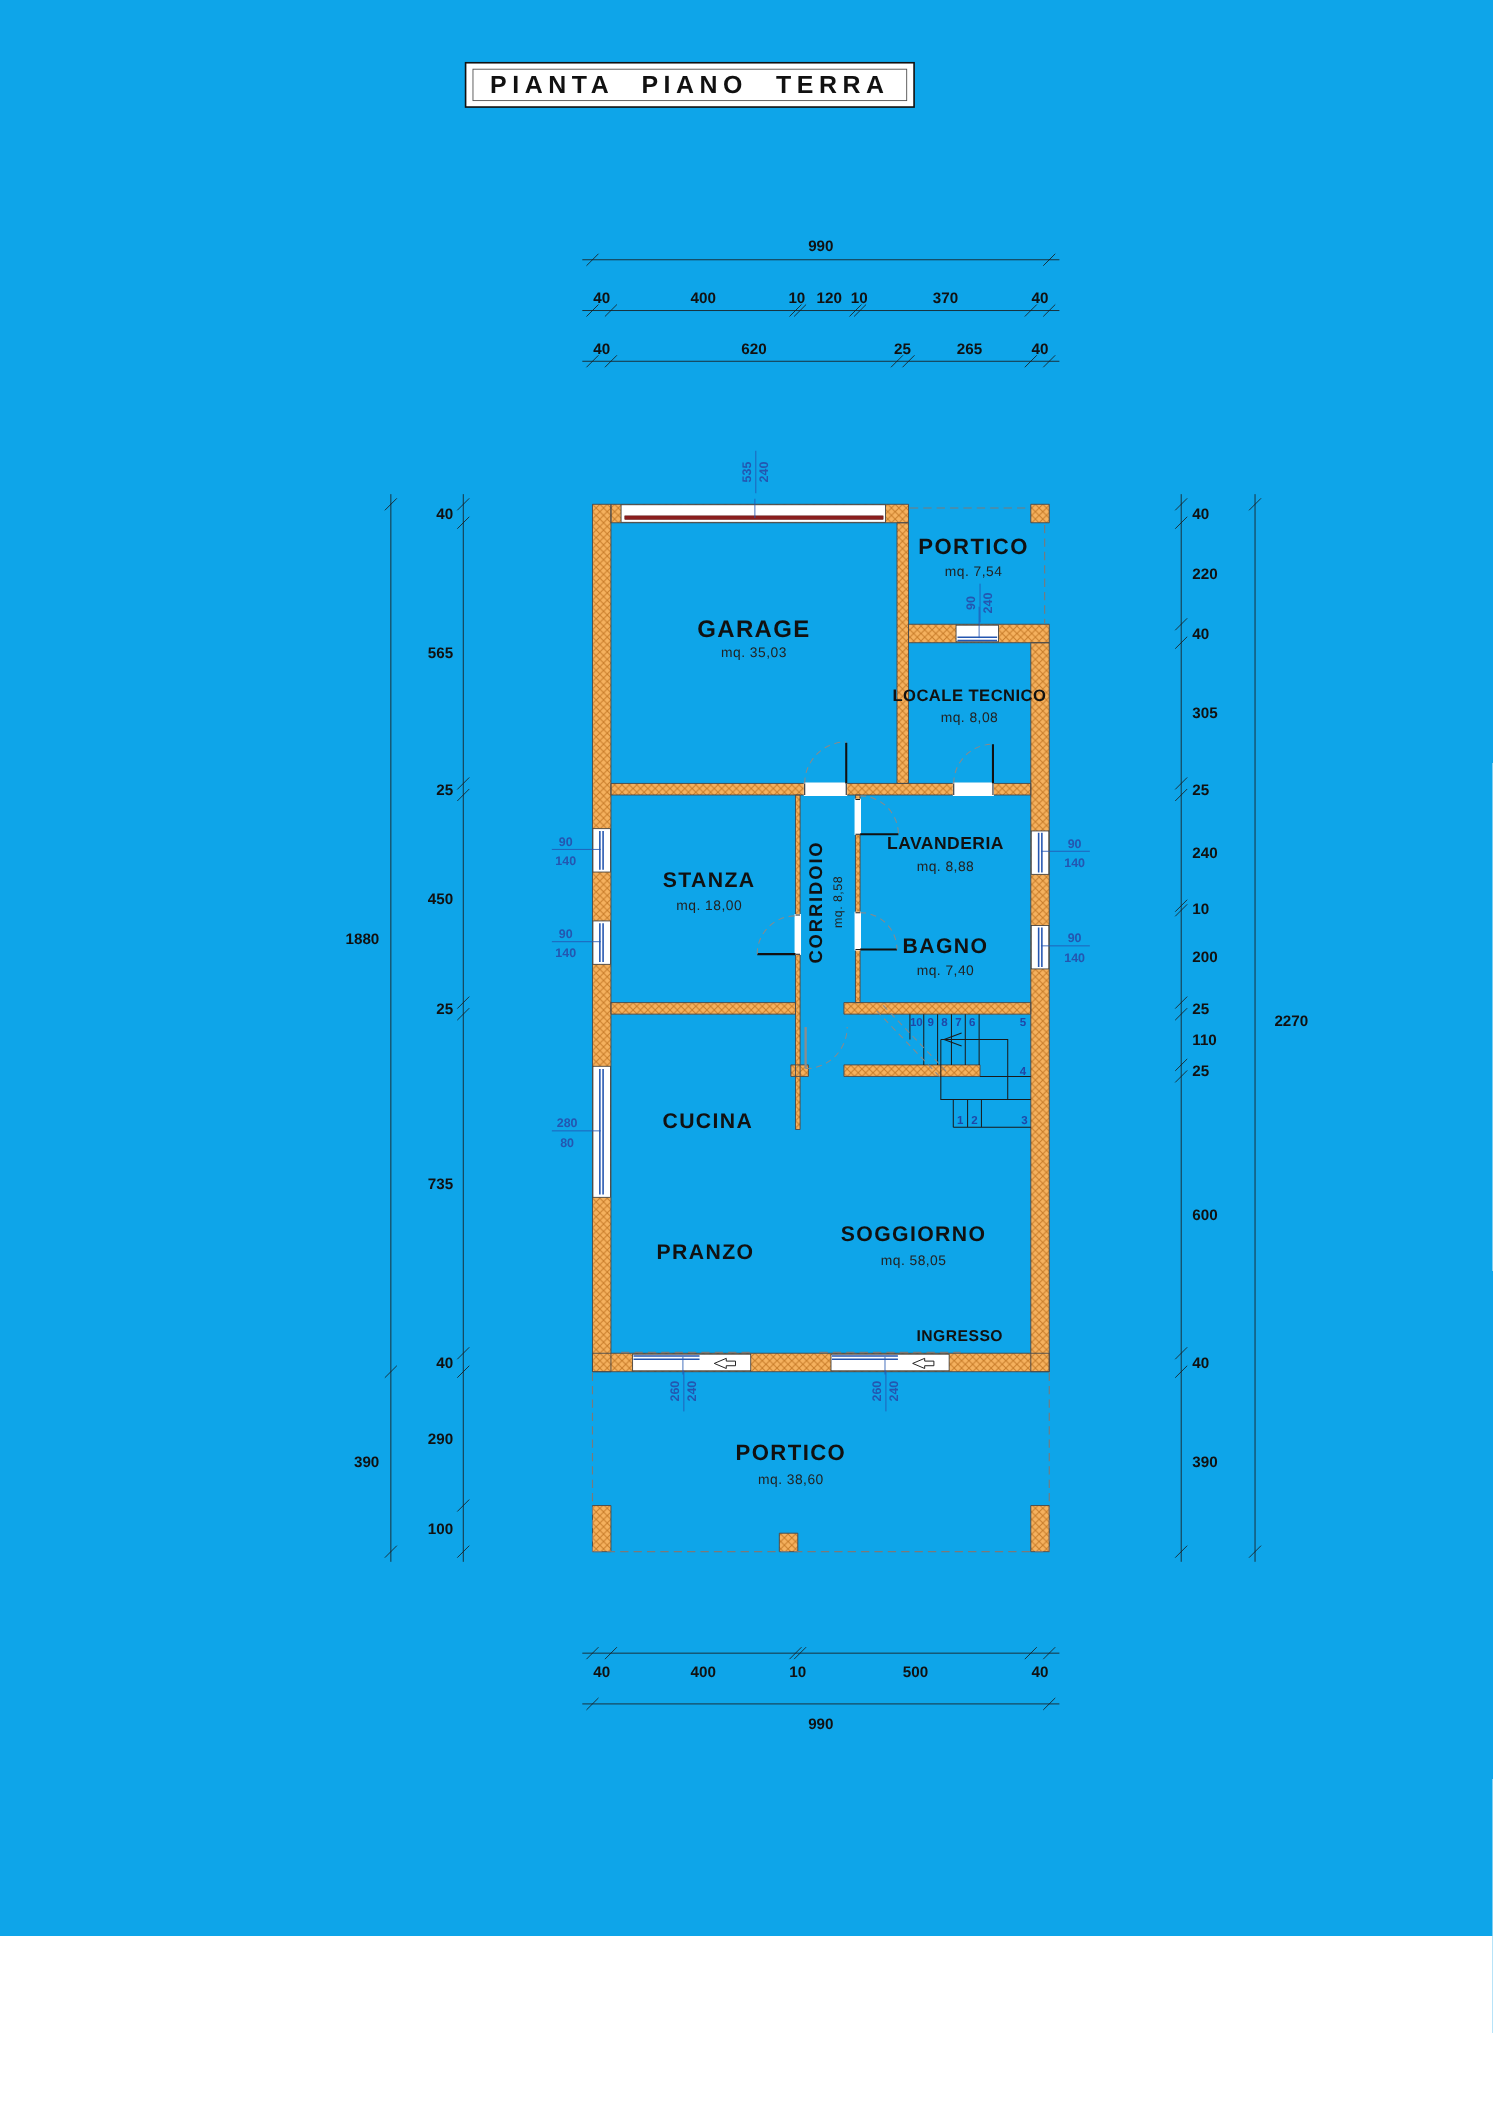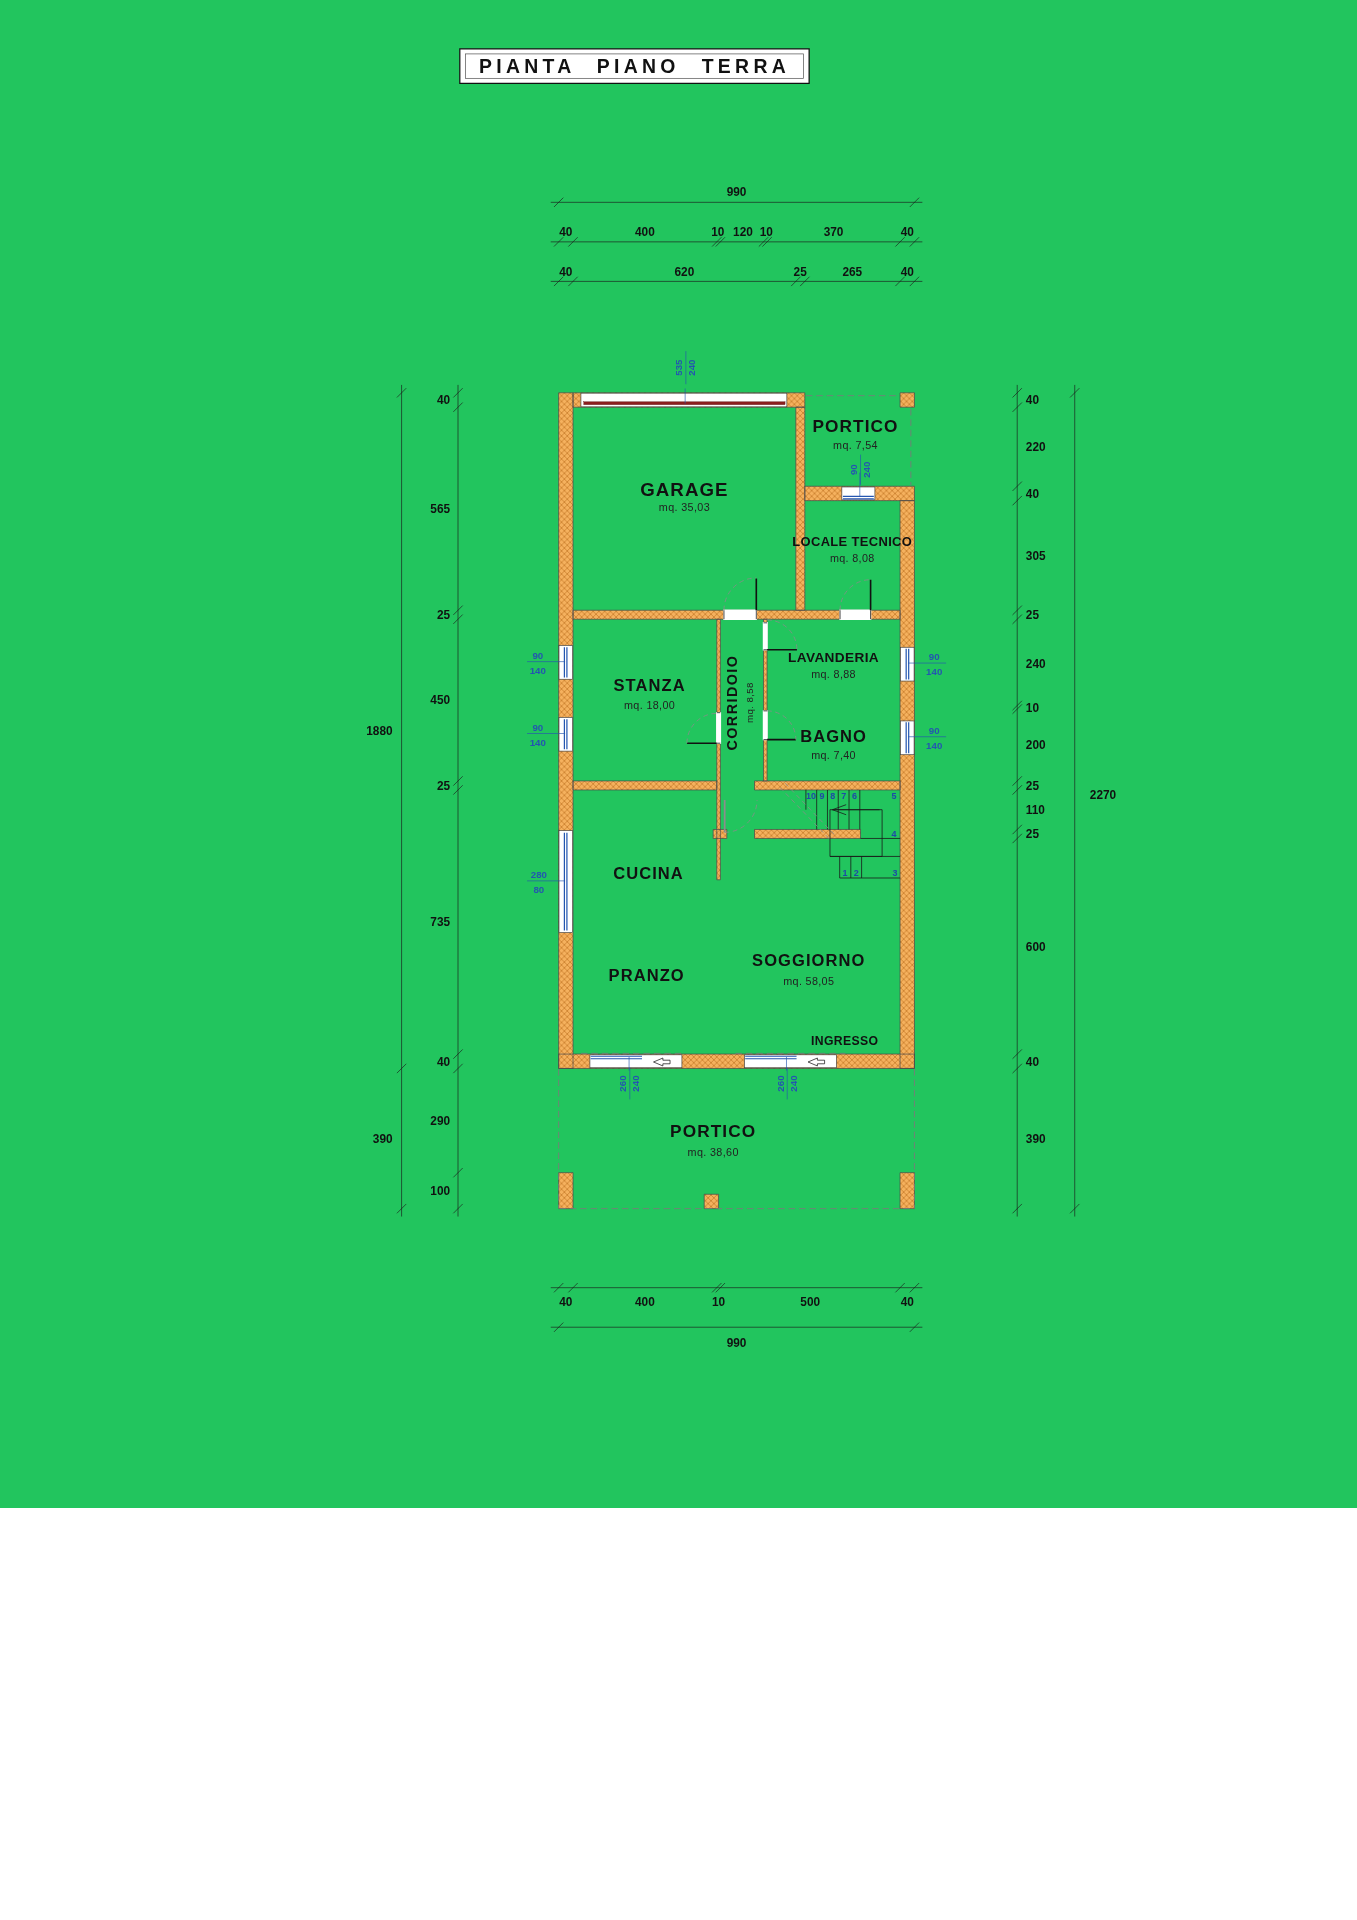--- a/index.html
+++ b/index.html
@@ -1,16 +1,16 @@
 <!DOCTYPE html>
 <html><head>
 <meta charset="utf-8">
 <style>
   html,body{margin:0;padding:0;background:#fff;}
-  .page{position:relative;width:1357px;height:1508px;background:#22c55e;overflow:hidden;}
+  .page{position:relative;width:1357px;height:1760px;background:#0ea5e9;overflow:hidden;}
   svg{display:block;width:100%;height:100%;}
   svg text{font-family:"Liberation Sans",sans-serif;fill:#111;}
   .wall{fill:url(#hatch);stroke:#4a4a4a;stroke-width:2;}
   .cut{fill:#fff;stroke:none;}
   .rec{fill:#fff;stroke:#3a3a3a;stroke-width:1.8;}
   .thin{stroke:#1a1a1a;stroke-width:2.2;fill:none;}
   .dimline{stroke:#1a1a1a;stroke-width:1.8;fill:none;}
   .dash{stroke:#7a7a7a;stroke-width:2.4;fill:none;stroke-dasharray:18 11;}
   .swing{stroke:#8a8a8a;stroke-width:2.2;fill:none;stroke-dasharray:13 10;}
   .blue{stroke:#2456b0;stroke-width:3.4;fill:none;}

